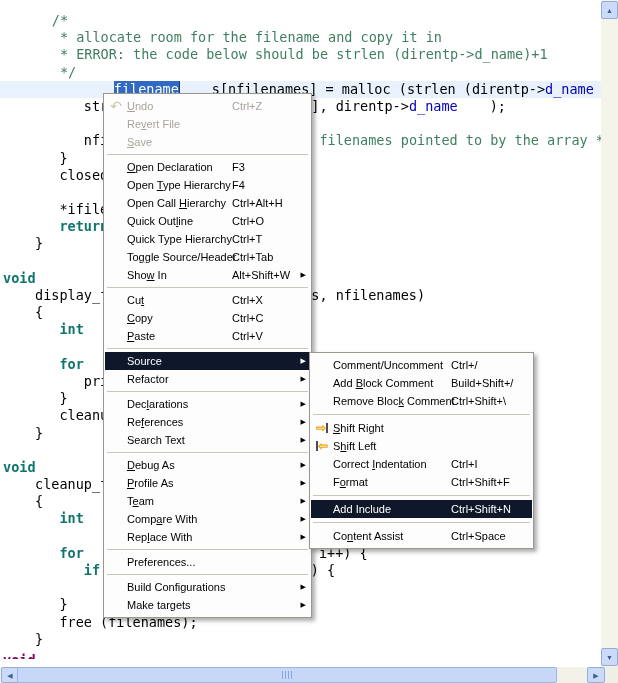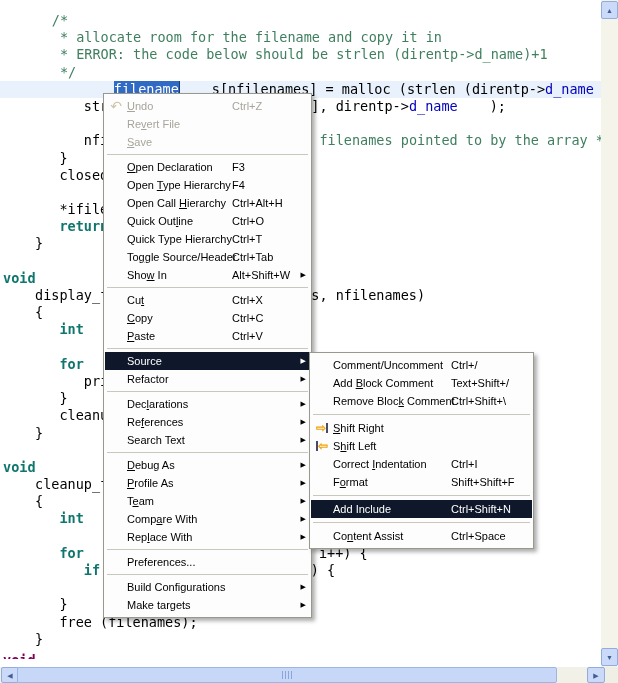--- a/index.html
+++ b/index.html
@@ -223,21 +223,21 @@
     </div>
   <div class="menu menu-sub" id="menu-sub">
       <div class="mi">
         <span class="ic"></span>
         <span class="lbl">Comment/Uncomment</span>
         <span class="acc">Ctrl+/</span>
       </div>
       <div class="mi">
         <span class="ic"></span>
         <span class="lbl">Add <u>B</u>lock Comment</span>
-        <span class="acc">Text+Shift+/</span>
+        <span class="acc">Build+Shift+/</span>
       </div>
       <div class="mi">
         <span class="ic"></span>
         <span class="lbl">Remove Bloc<u>k</u> Comment</span>
         <span class="acc">Ctrl+Shift+\</span>
       </div>
       <div class="msep"></div>
       <div class="mi">
         <span class="ic"><span class="shift-glyph">⇨</span><i class="sbar"></i></span>
         <span class="lbl"><u>S</u>hift Right</span>
@@ -247,21 +247,21 @@
         <span class="lbl">S<u>h</u>ift Left</span>
       </div>
       <div class="mi">
         <span class="ic"></span>
         <span class="lbl">Correct <u>I</u>ndentation</span>
         <span class="acc">Ctrl+I</span>
       </div>
       <div class="mi">
         <span class="ic"></span>
         <span class="lbl">F<u>o</u>rmat</span>
-        <span class="acc">Shift+Shift+F</span>
+        <span class="acc">Ctrl+Shift+F</span>
       </div>
       <div class="msep"></div>
       <div class="mi hl">
         <span class="ic"></span>
         <span class="lbl">Add Include</span>
         <span class="acc">Ctrl+Shift+N</span>
       </div>
       <div class="msep"></div>
       <div class="mi">
         <span class="ic"></span>

